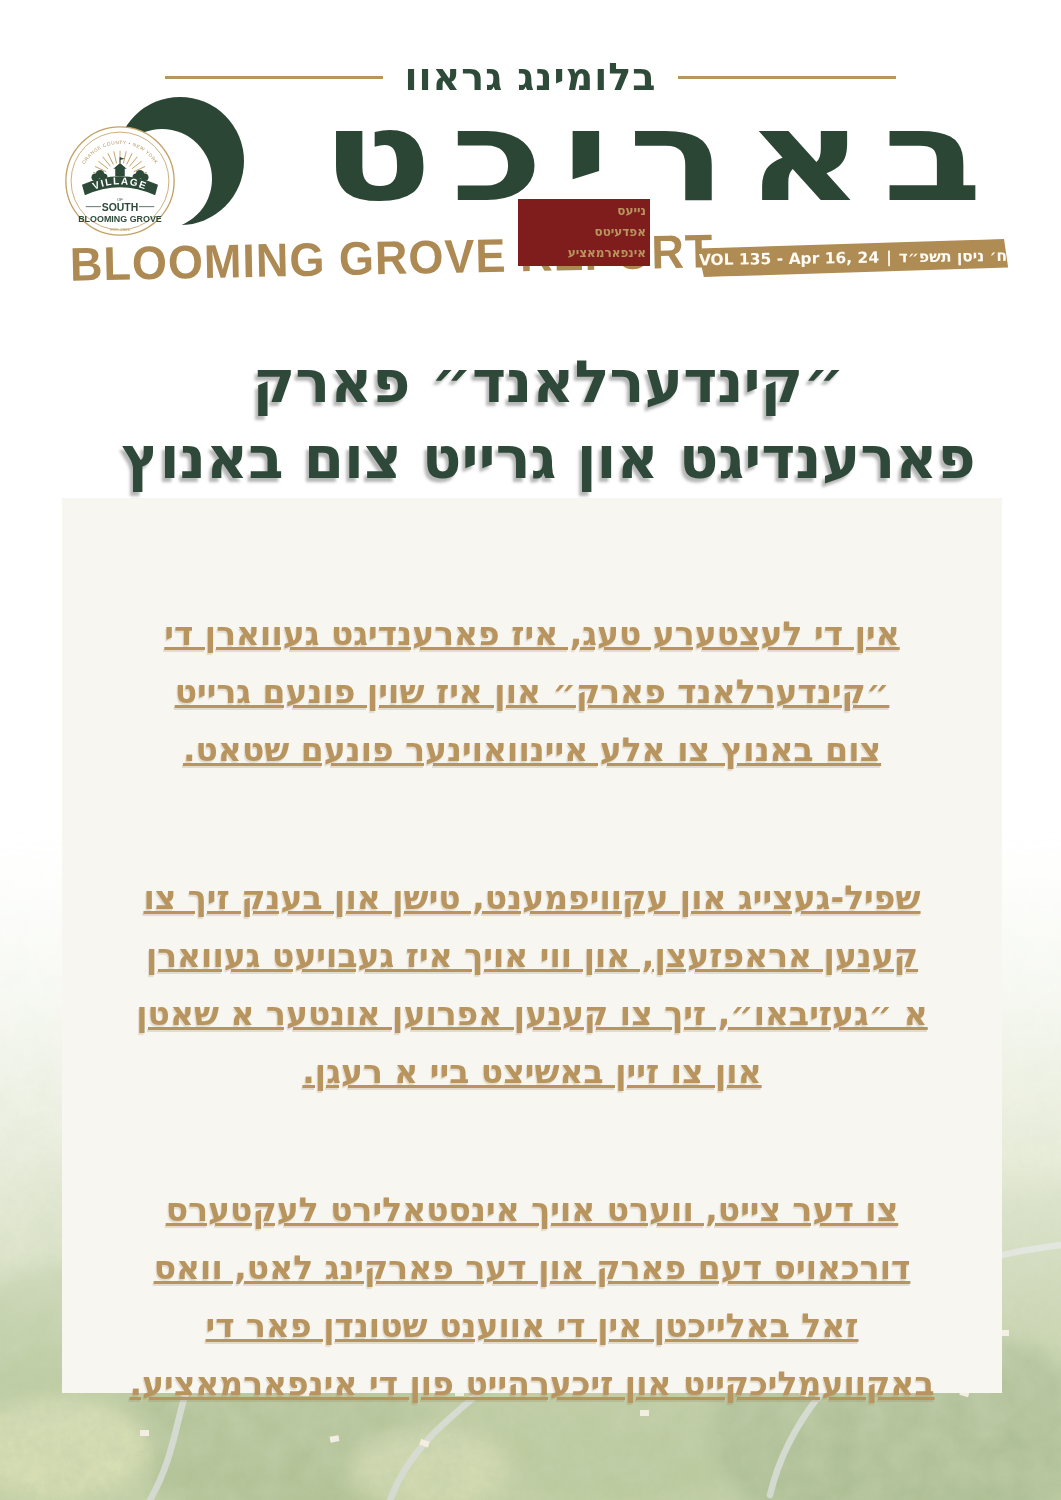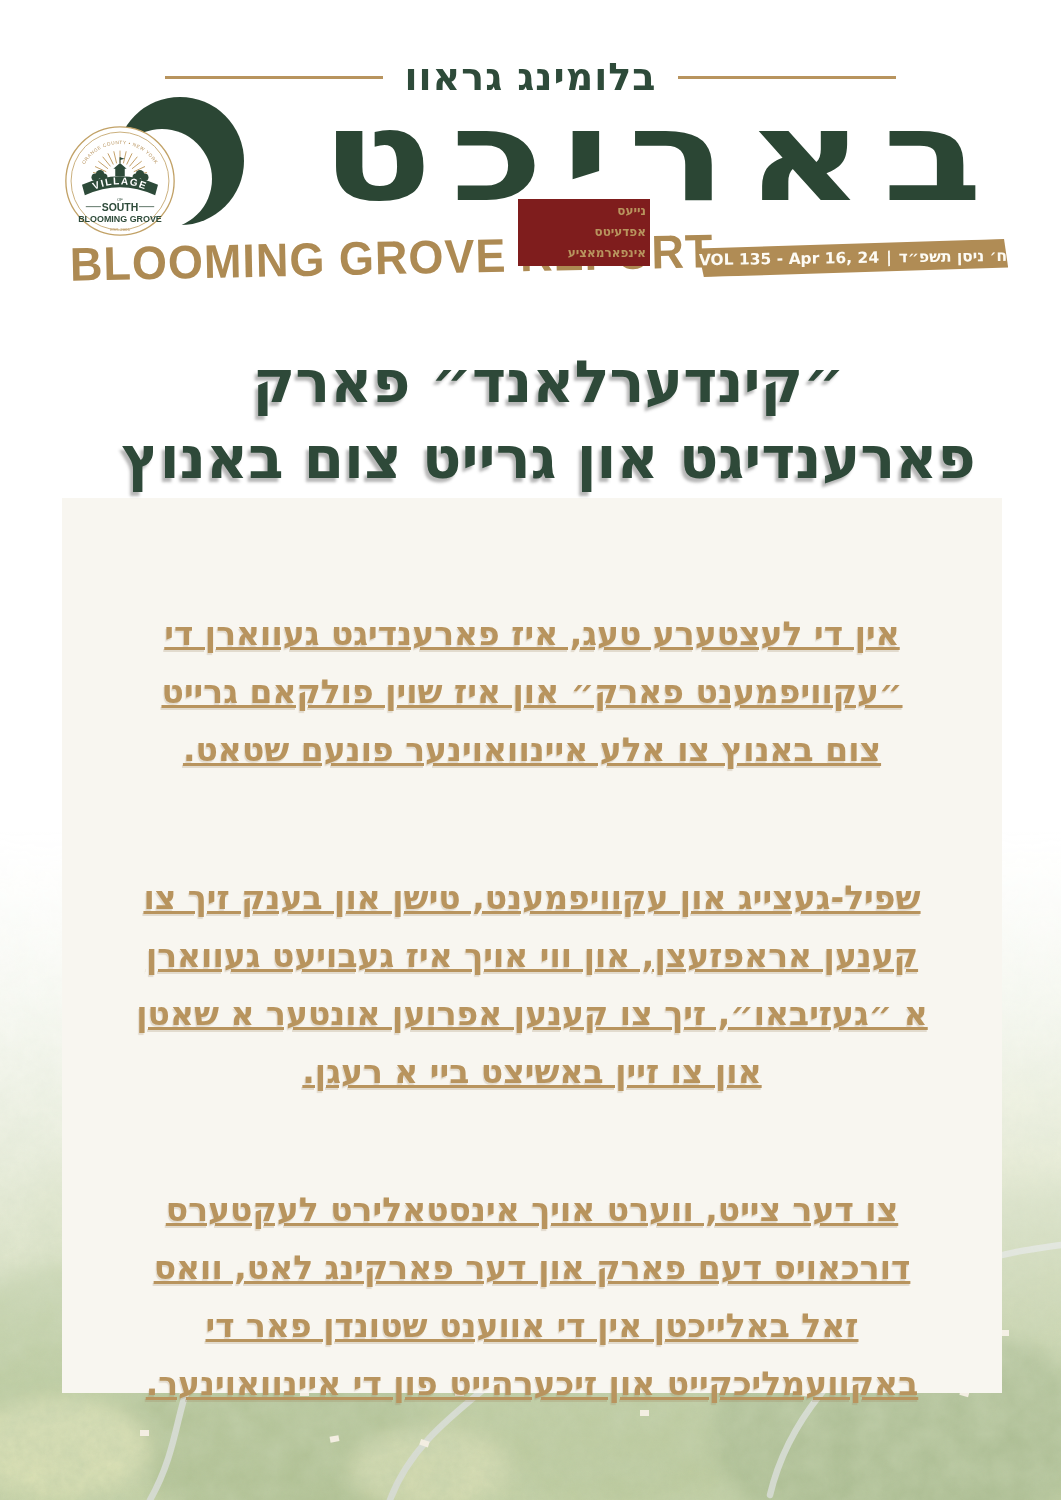--- a/index.html
+++ b/index.html
@@ -255,32 +255,32 @@
 
   <h1 class="headline" dir="rtl">
     <div>״קינדערלאנד״ פארק</div>
     <div>פארענדיגט און גרייט צום באנוץ</div>
   </h1>
 
   <article class="body-copy" dir="rtl">
     <p>
       </p>
       <div>אין די לעצטערע טעג, איז פארענדיגט געווארן די</div>
-      <div>״עקוויפמענט פארק״ און איז שוין פולקאם גרייט</div>
+      <div>״קינדערלאנד פארק״ און איז שוין פונעם גרייט</div>
       <div>צום באנוץ צו אלע איינוואוינער פונעם שטאט.</div>
     <p></p>
     <p class="p2">
       </p>
       <div>שפיל-געצייג און עקוויפמענט, טישן און בענק זיך צו</div>
       <div>קענען אראפזעצן, און ווי אויך איז געבויעט געווארן</div>
       <div>א ״געזיבאו״, זיך צו קענען אפרוען אונטער א שאטן</div>
       <div>און צו זיין באשיצט ביי א רעגן.</div>
     <p></p>
     <p>
       </p>
       <div>צו דער צייט, ווערט אויך אינסטאלירט לעקטערס</div>
       <div>דורכאויס דעם פארק און דער פארקינג לאט, וואס</div>
       <div>זאל באלייכטן אין די אווענט שטונדן פאר די</div>
-      <div>באקוועמליכקייט און זיכערהייט פון די איינוואוינער.</div>
+      <div>באקוועמליכקייט און זיכערהייט פון די אינפארמאציע.</div>
     <p></p>
   </article>
 
 </div>
 
 </body></html>

